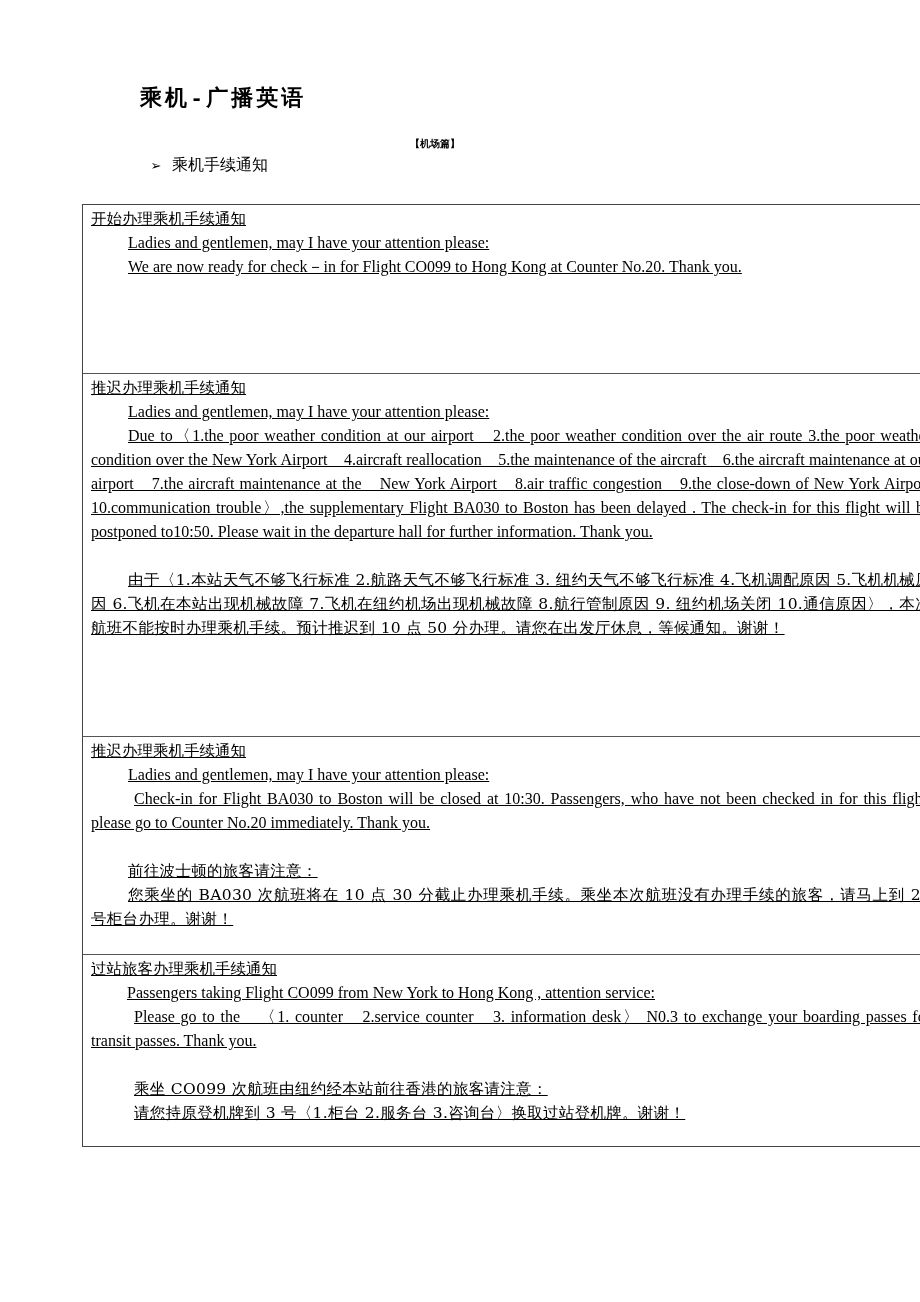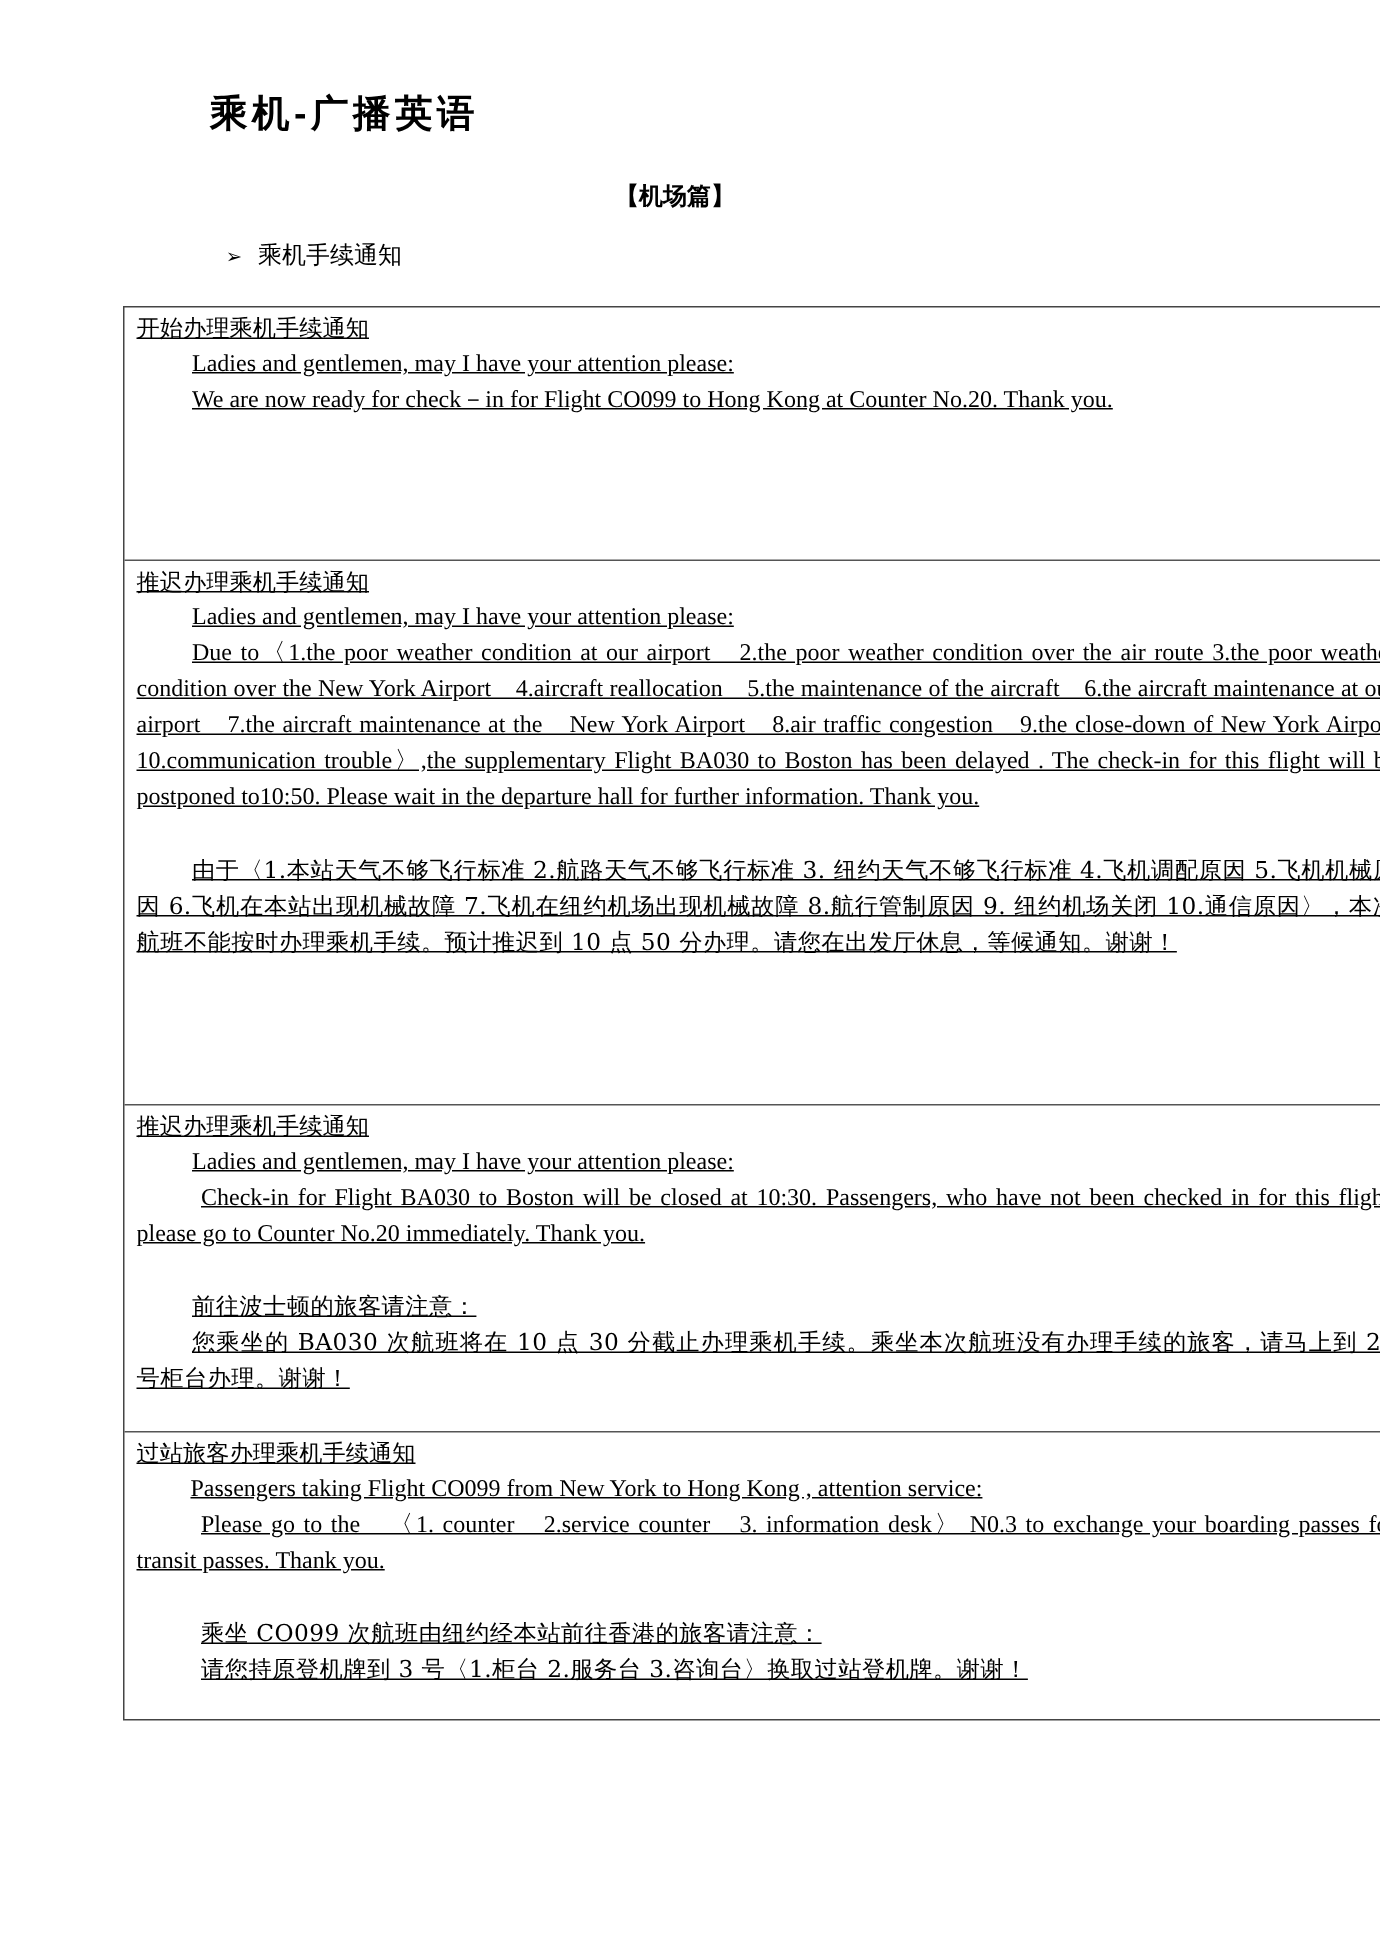--- a/index.html
+++ b/index.html
@@ -11,44 +11,44 @@
       width: 920px;
       height: 1302px;
       position: relative;
       overflow: hidden;
       color: #000;
       font-family: "Liberation Serif", "DejaVu Serif", serif;
     }
     .doc-title {
       position: absolute;
       left: 140px;
-      top: 56px;
-      font-family: Liberation Sans, sans-serif;
+      top: 80px;
+      font-family: Liberation Mono, monospace;
       font-weight: bold;
-      font-size: 25px;
+      font-size: 22px;
       letter-spacing: 3px;
       line-height: 40px;
       margin: 0;
     }
     .section-tag {
       position: absolute;
       left: 410px;
-      top: 120px;
-      font-family: Liberation Mono, monospace;
+      top: 132px;
+      font-family: Liberation Sans, sans-serif;
       font-weight: bold;
-      font-size: 16px;
+      font-size: 10px;
       line-height: 24px;
     }
     .bullet-heading {
       position: absolute;
       left: 140px;
       top: 156px;
       font-family: "DejaVu Sans", "Liberation Sans", sans-serif;
       font-size: 16px;
-      line-height: 28px;
+      line-height: 18px;
       text-align: center;
     }
     .bullet-heading .arrow {
       display: inline-block;
       width: 32px;
       font-size: 13px;
     }
     .notice-table {
       position: absolute;
       left: 82px;

